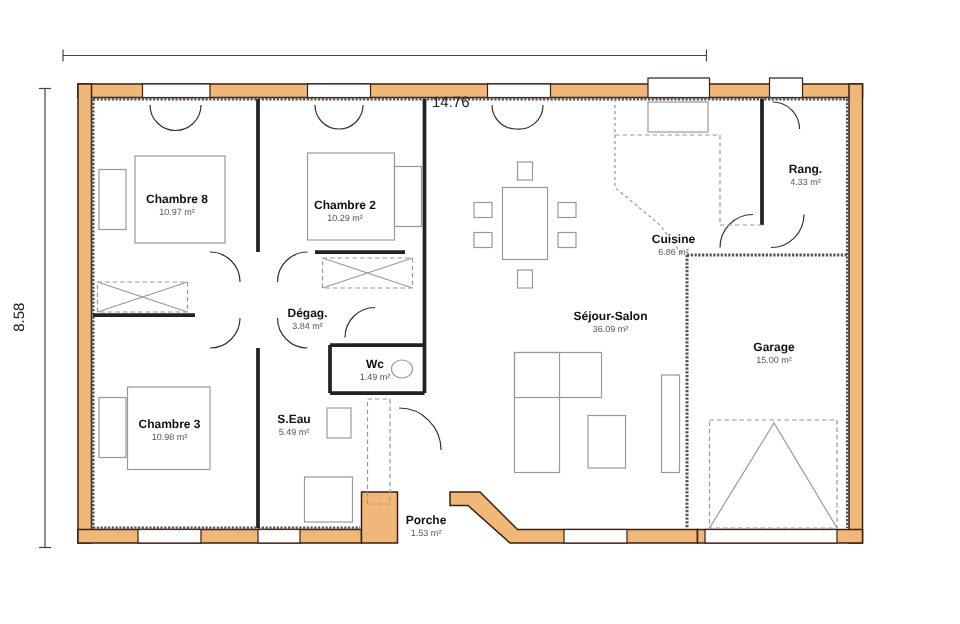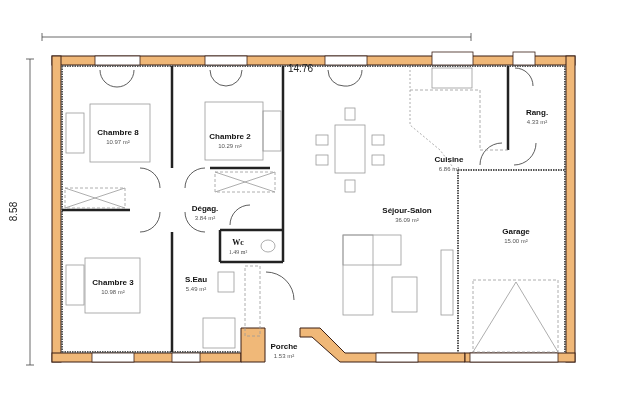--- a/index.html
+++ b/index.html
@@ -140,21 +140,21 @@
   <div class="rarea">10.97 m²</div>
 </div>
 <div class="lbl" style="left:230px;top:132px;">
   <div class="rname">Chambre 2</div>
   <div class="rarea">10.29 m²</div>
 </div>
 <div class="lbl" style="left:205px;top:204px;">
   <div class="rname">Dégag.</div>
   <div class="rarea">3.84 m²</div>
 </div>
-<div class="lbl" style="left:238px;top:238px;font-family:Liberation Serif, serif;">
+<div class="lbl" style="left:250px;top:238px;">
   <div class="rname">Wc</div>
   <div class="rarea">1.49 m²</div>
 </div>
 <div class="lbl" style="left:113px;top:278px;">
   <div class="rname">Chambre 3</div>
   <div class="rarea">10.98 m²</div>
 </div>
 <div class="lbl" style="left:196px;top:275px;">
   <div class="rname">S.Eau</div>
   <div class="rarea">5.49 m²</div>

